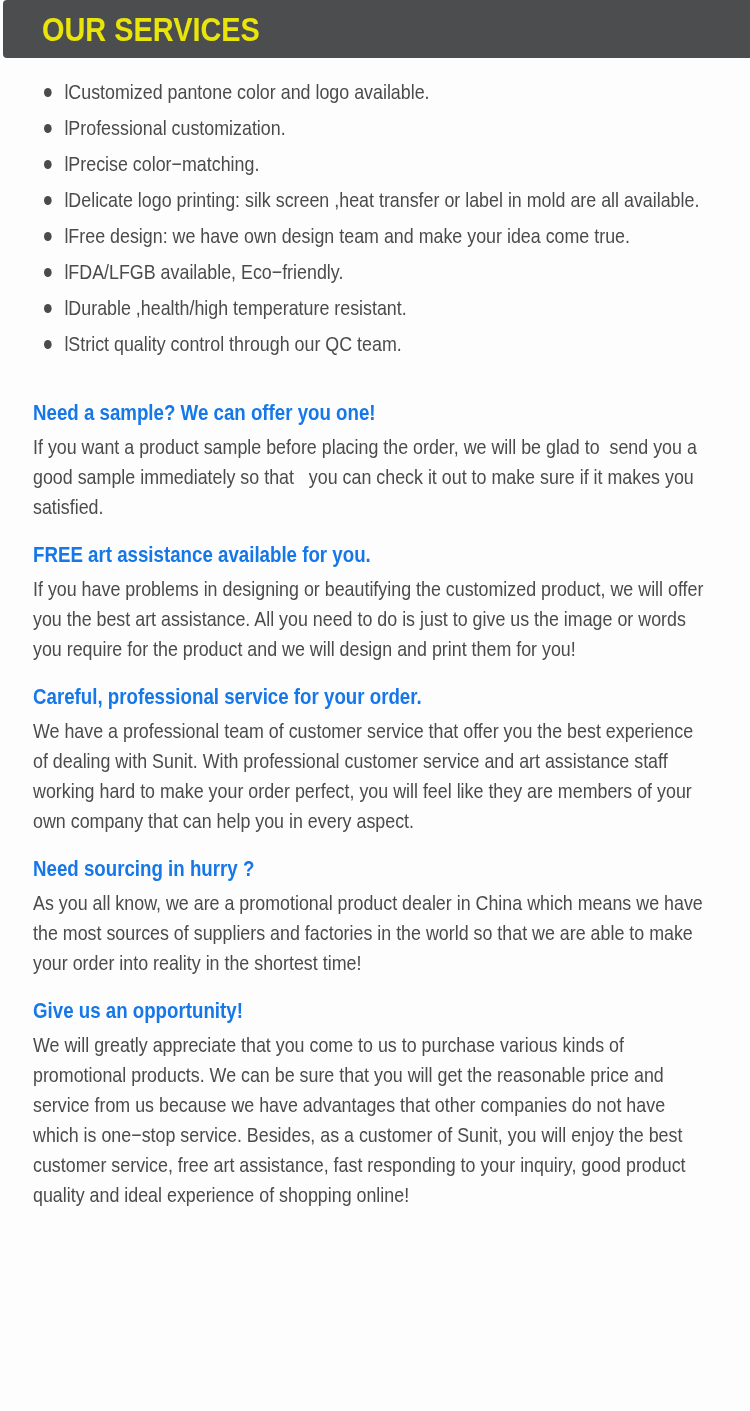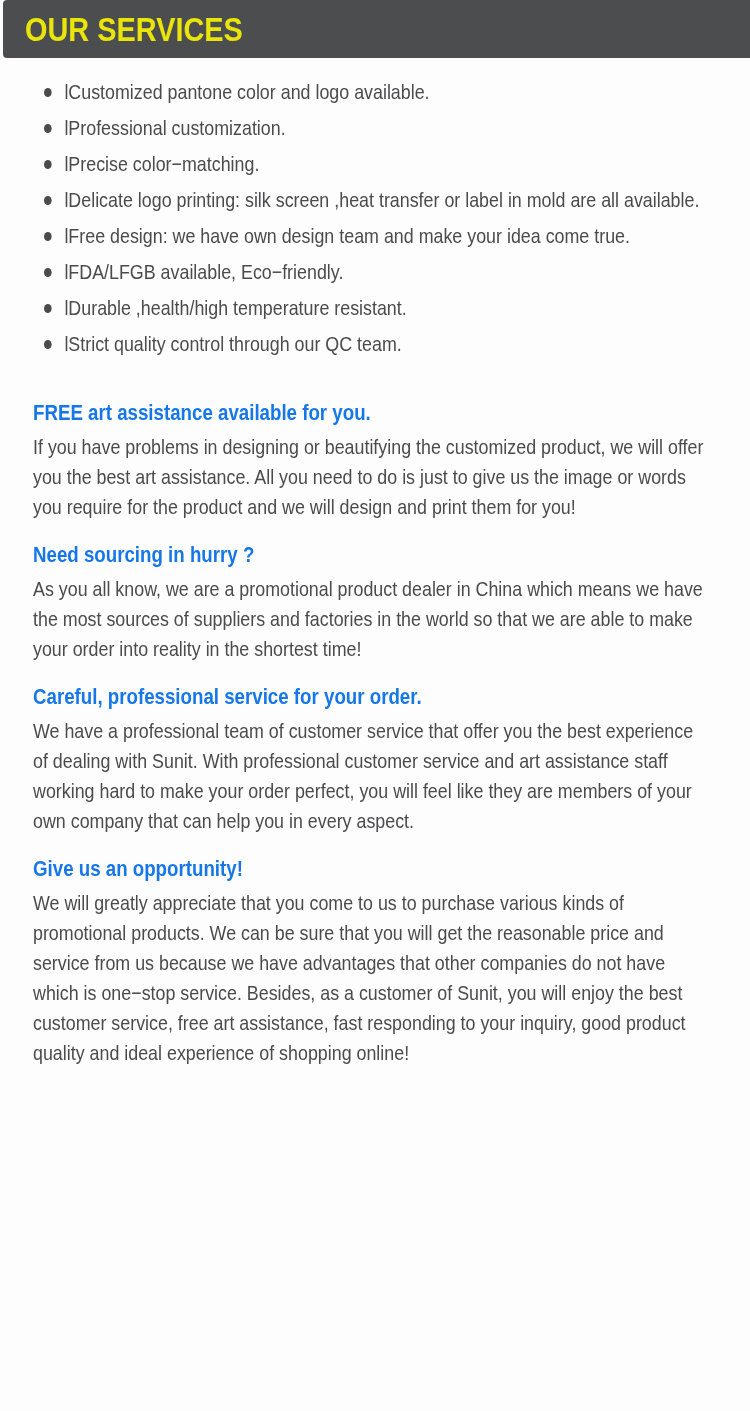--- a/index.html
+++ b/index.html
@@ -24,21 +24,21 @@
     position: relative;
   }
   
   .bar {
     height: 58px;
     background: var(--bar_bg);
     margin-left: 3px;
     border-radius: 4px 0 0 4px;
     display: flex;
     align-items: center;
-    padding-left: 22px;
+    padding-left: 39px;
   }
   .bar-title {
     display: inline-block;
     font-size: 34px;
     font-weight: bold;
     color: var(--bar_title);
     letter-spacing: 0px;
     transform: scaleX(0.85);
     transform-origin: left center;
     white-space: nowrap;
@@ -140,34 +140,38 @@
 
   <div class="service-item">
     <span class="bullet"></span>
     <span class="service-text">lStrict quality control through our QC team.</span>
   </div>
 </div>
   </section>
 
   <section>
     <div class="faq-body">
+  <div class="faq-entry">
+    <h3 class="faq-question">Need a sample? We can offer you one!</h3>
+    <p class="faq-answer">If you want a product sample before placing the order, we will be glad to  send you a good sample immediately so that   you can check it out to make sure if it makes you satisfied.</p>
+  </div>
 
   <div class="faq-entry">
     <h3 class="faq-question">FREE art assistance available for you.</h3>
     <p class="faq-answer">If you have problems in designing or beautifying the customized product, we will offer you the best art assistance. All you need to do is just to give us the image or words you require for the product and we will design and print them for you!</p>
   </div>
 
   <div class="faq-entry">
-    <h3 class="faq-question">Need sourcing in hurry ?</h3>
-    <p class="faq-answer">As you all know, we are a promotional product dealer in China which means we have the most sources of suppliers and factories in the world so that we are able to make your order into reality in the shortest time!</p>
+    <h3 class="faq-question">Careful, professional service for your order.</h3>
+    <p class="faq-answer">We have a professional team of customer service that offer you the best experience of dealing with Sunit. With professional customer service and art assistance staff working hard to make your order perfect, you will feel like they are members of your own company that can help you in every aspect.</p>
   </div>
 
   <div class="faq-entry">
-    <h3 class="faq-question">Careful, professional service for your order.</h3>
-    <p class="faq-answer">We have a professional team of customer service that offer you the best experience of dealing with Sunit. With professional customer service and art assistance staff working hard to make your order perfect, you will feel like they are members of your own company that can help you in every aspect.</p>
+    <h3 class="faq-question">Need sourcing in hurry ?</h3>
+    <p class="faq-answer">As you all know, we are a promotional product dealer in China which means we have the most sources of suppliers and factories in the world so that we are able to make your order into reality in the shortest time!</p>
   </div>
 
 
   <div class="faq-entry">
     <h3 class="faq-question">Give us an opportunity!</h3>
     <p class="faq-answer">We will greatly appreciate that you come to us to purchase various kinds of promotional products. We can be sure that you will get the reasonable price and service from us because we have advantages that other companies do not have which is one−stop service. Besides, as a customer of Sunit, you will enjoy the best customer service, free art assistance, fast responding to your inquiry, good product quality and ideal experience of shopping online!</p>
   </div>
 </div>
   </section>
 

